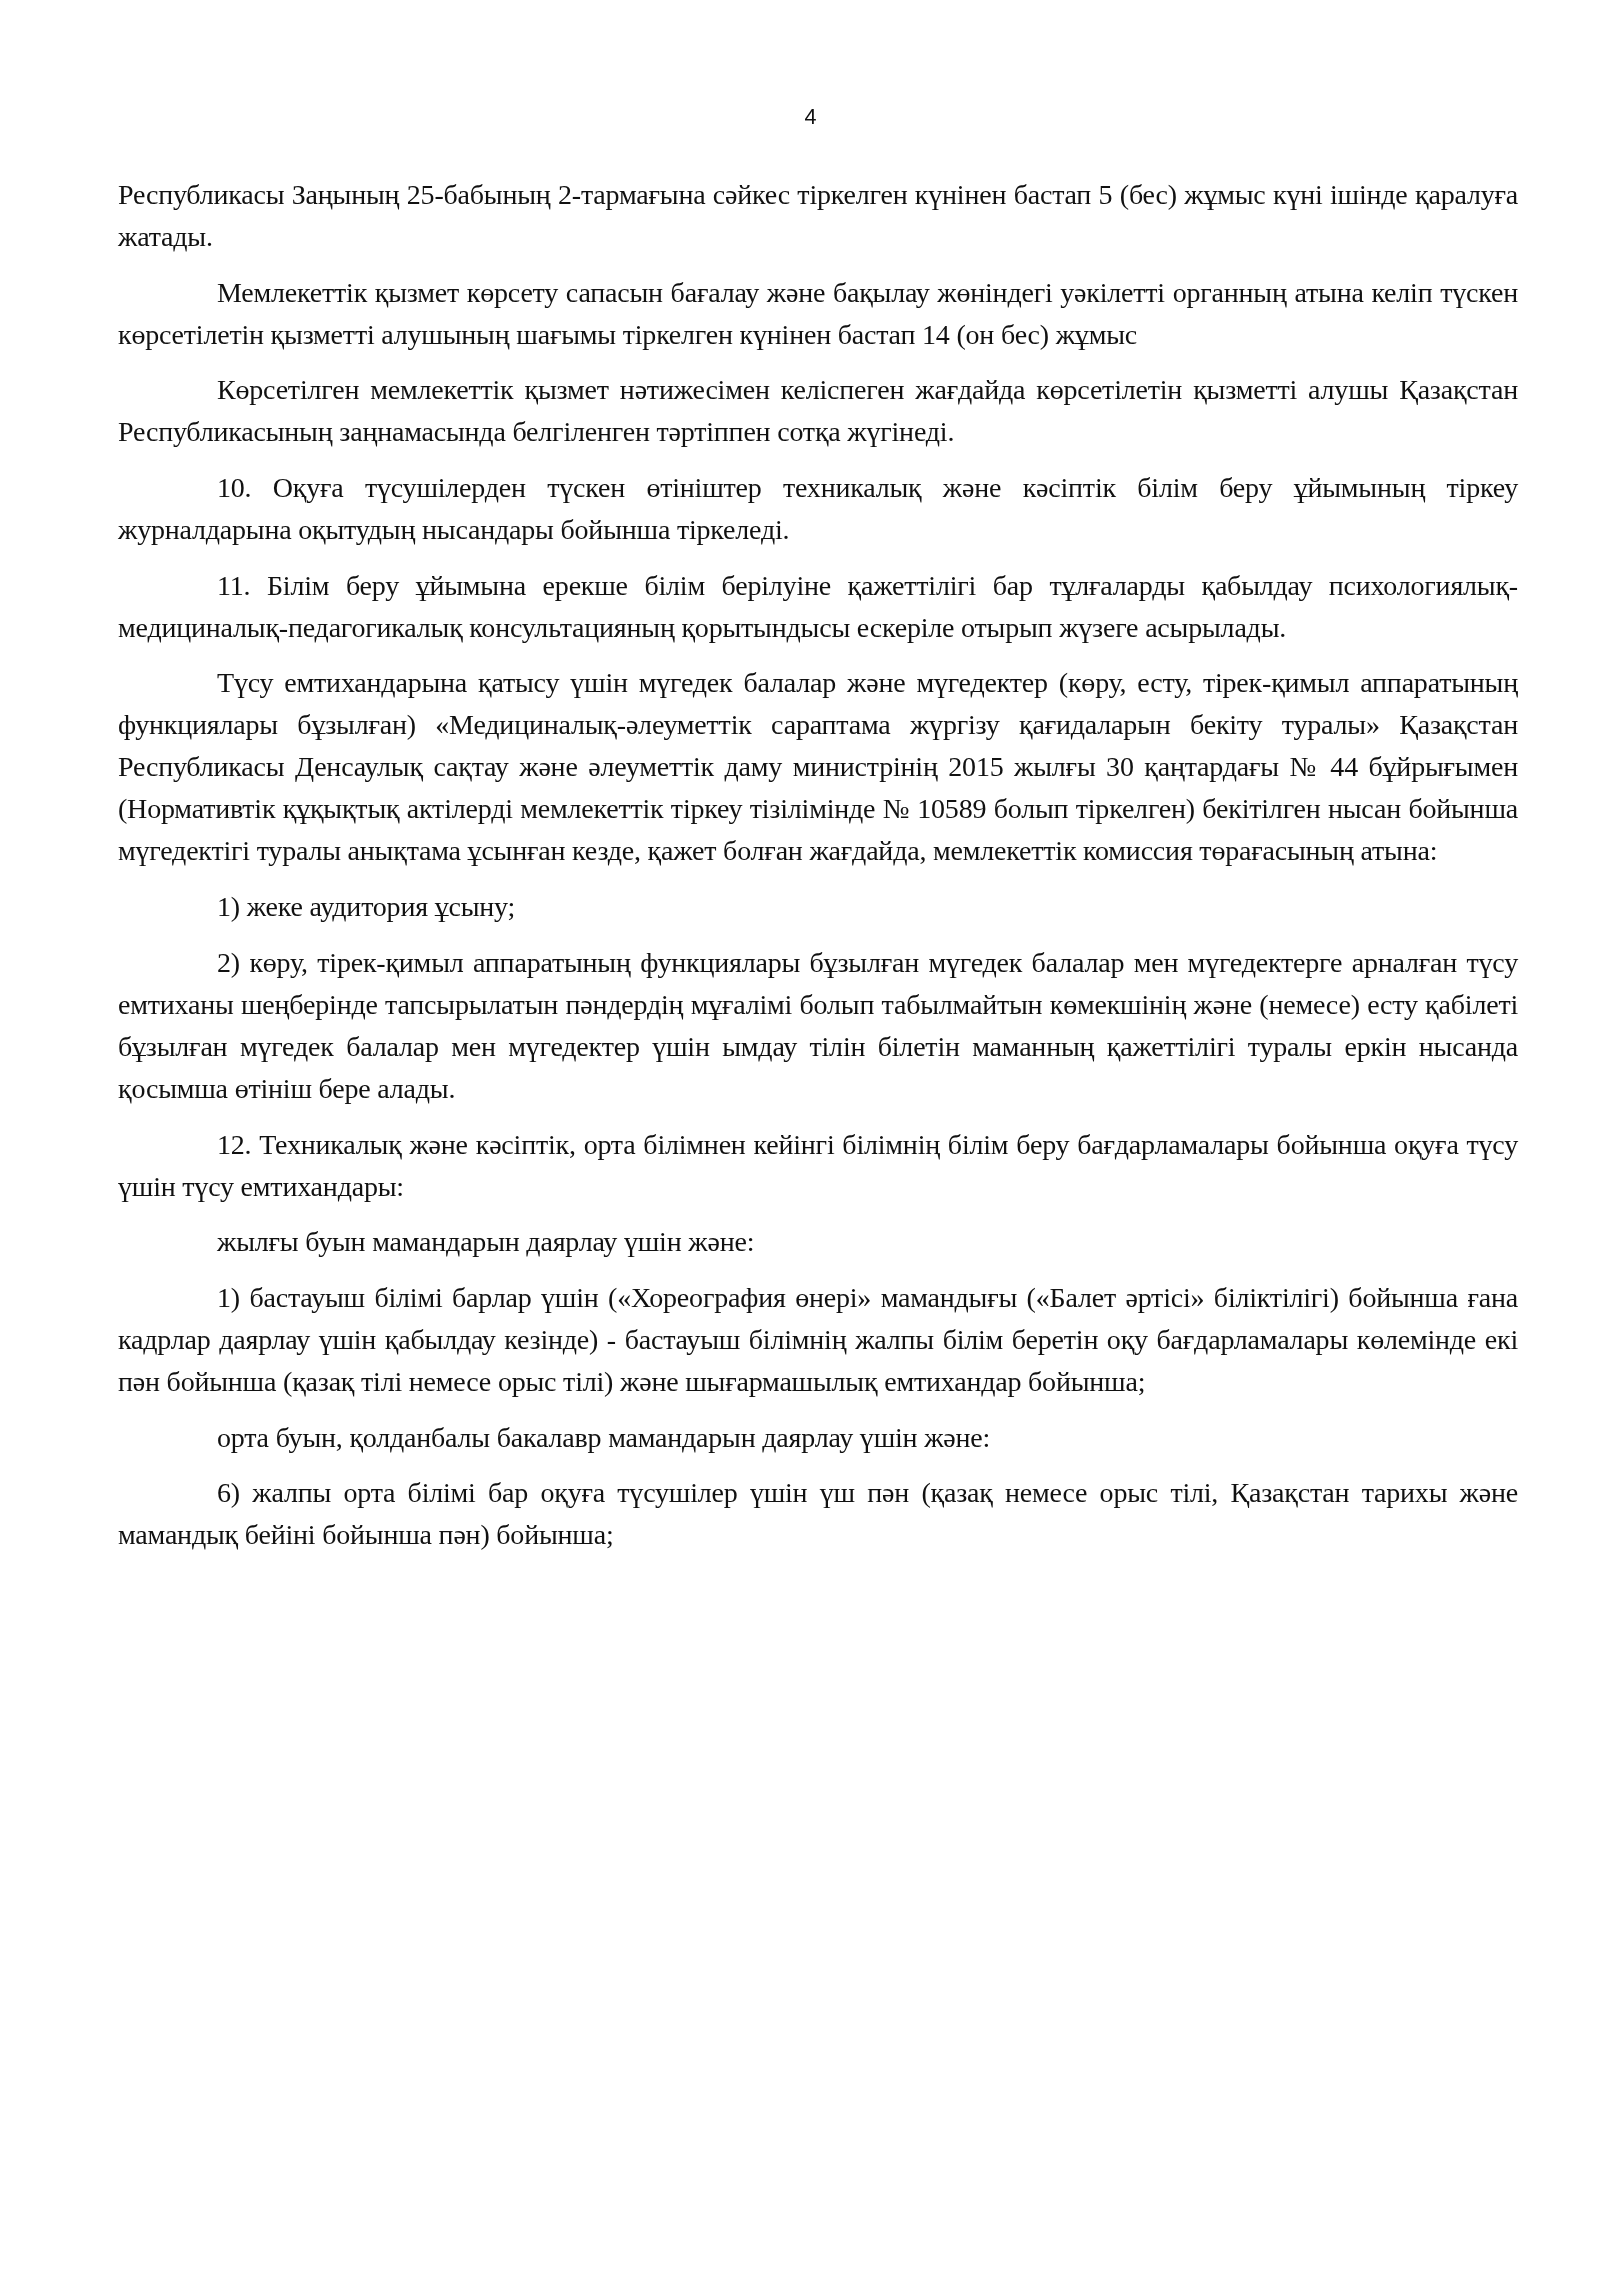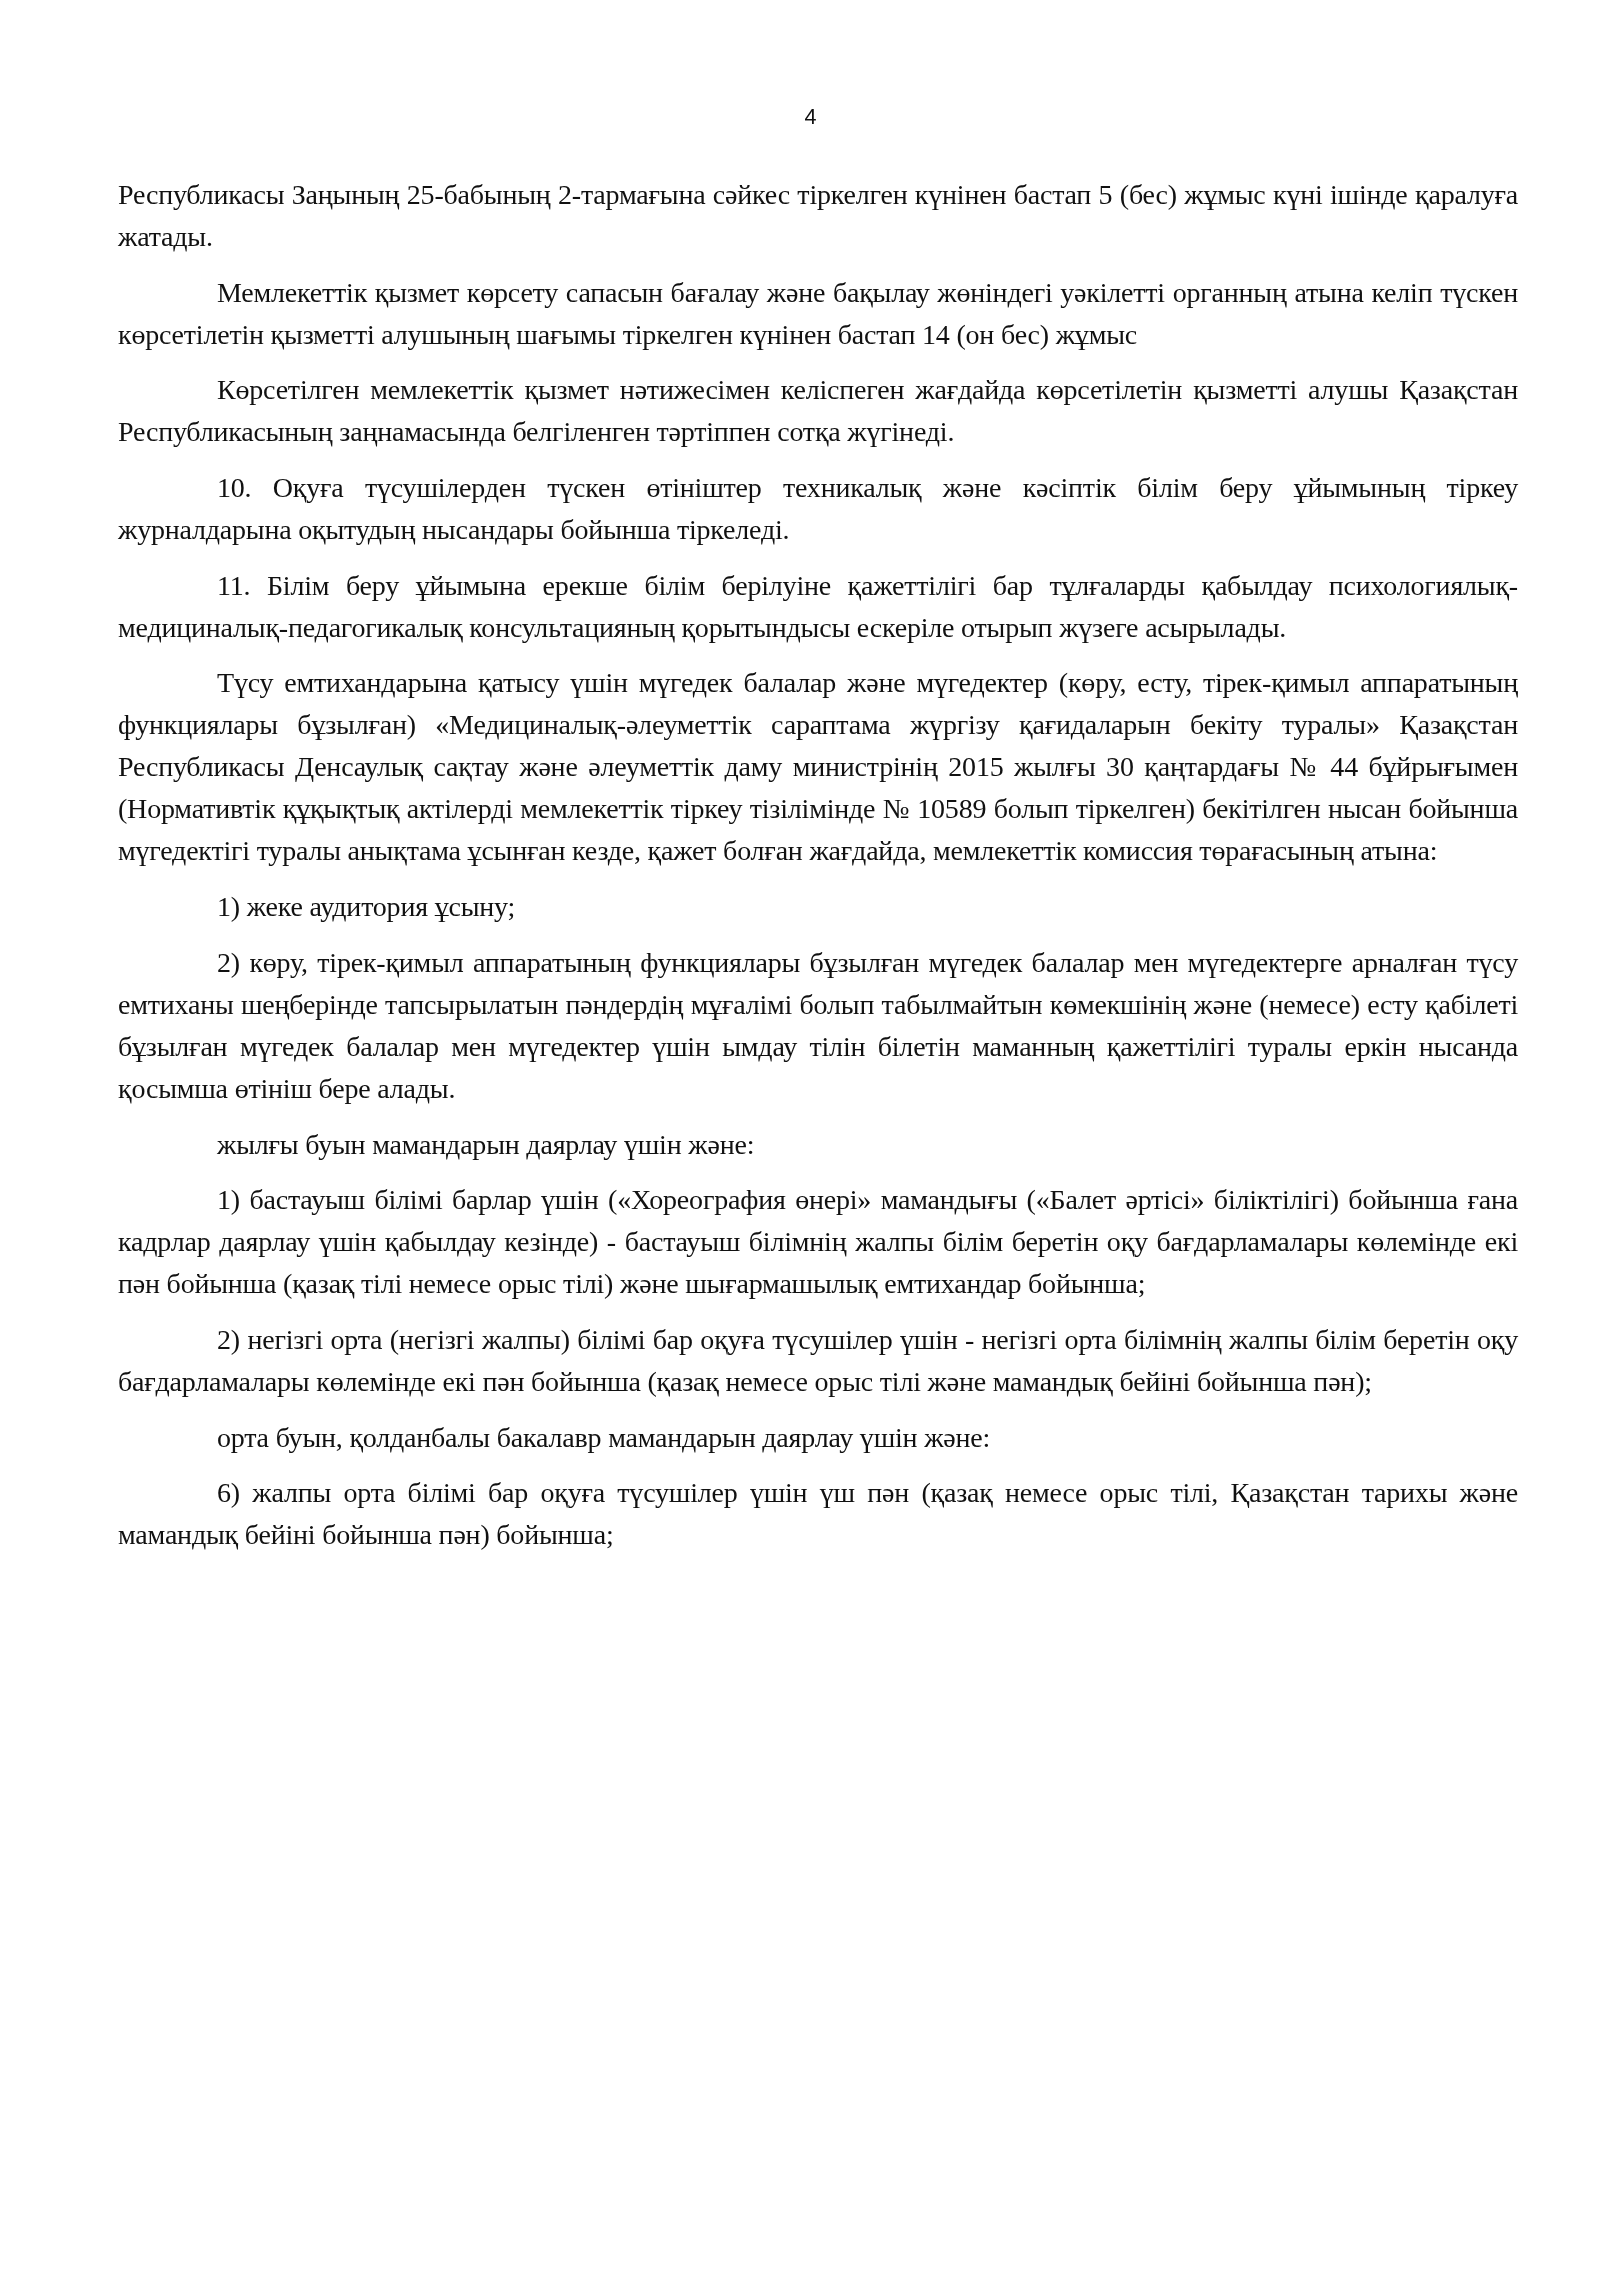--- a/index.html
+++ b/index.html
@@ -50,19 +50,19 @@
 
 <div class="content">
   <p class="para noindent">Республикасы Заңының 25-бабының 2-тармағына сәйкес тіркелген күнінен бастап 5 (бес) жұмыс күні ішінде қаралуға жатады.</p>
   <p class="para">Мемлекеттік қызмет көрсету сапасын бағалау және бақылау жөніндегі уәкілетті органның атына келіп түскен көрсетілетін қызметті алушының шағымы тіркелген күнінен бастап 14 (он бес) жұмыс</p>
   <p class="para">Көрсетілген мемлекеттік қызмет нәтижесімен келіспеген жағдайда көрсетілетін қызметті алушы Қазақстан Республикасының заңнамасында белгіленген тәртіппен сотқа жүгінеді.</p>
   <p class="para">10. Оқуға түсушілерден түскен өтініштер техникалық және кәсіптік білім беру ұйымының тіркеу журналдарына оқытудың нысандары бойынша тіркеледі.</p>
   <p class="para">11. Білім беру ұйымына ерекше білім берілуіне қажеттілігі бар тұлғаларды қабылдау психологиялық-медициналық-педагогикалық консультацияның қорытындысы ескеріле отырып жүзеге асырылады.</p>
   <p class="para">Түсу емтихандарына қатысу үшін мүгедек балалар және мүгедектер (көру, есту, тірек-қимыл аппаратының функциялары бұзылған) «Медициналық-әлеуметтік сараптама жүргізу қағидаларын бекіту туралы» Қазақстан Республикасы Денсаулық сақтау және әлеуметтік даму министрінің 2015 жылғы 30 қаңтардағы № 44 бұйрығымен (Нормативтік құқықтық актілерді мемлекеттік тіркеу тізілімінде № 10589 болып тіркелген) бекітілген нысан бойынша мүгедектігі туралы анықтама ұсынған кезде, қажет болған жағдайда, мемлекеттік комиссия төрағасының атына:</p>
   <p class="para">1) жеке аудитория ұсыну;</p>
   <p class="para">2) көру, тірек-қимыл аппаратының функциялары бұзылған мүгедек балалар мен мүгедектерге арналған түсу емтиханы шеңберінде тапсырылатын пәндердің мұғалімі болып табылмайтын көмекшінің және (немесе) есту қабілеті бұзылған мүгедек балалар мен мүгедектер үшін ымдау тілін білетін маманның қажеттілігі туралы еркін нысанда қосымша өтініш бере алады.</p>
+  <p class="para">12. Техникалық және кәсіптік, орта білімнен кейінгі білімнің білім беру бағдарламалары бойынша оқуға түсу үшін түсу емтихандары:</p>
   <p class="para">жылғы буын мамандарын даярлау үшін және:</p>
   <p class="para">1) бастауыш білімі барлар үшін («Хореография өнері» мамандығы («Балет әртісі» біліктілігі) бойынша ғана кадрлар даярлау үшін қабылдау кезінде) - бастауыш білімнің жалпы білім беретін оқу бағдарламалары көлемінде екі пән бойынша (қазақ тілі немесе орыс тілі) және шығармашылық емтихандар бойынша;</p>
-  <p class="para">2) негізгі орта (негізгі жалпы) білімі бар оқуға түсушілер үшін - негізгі орта білімнің жалпы білім беретін оқу бағдарламалары көлемінде екі пән бойынша (қазақ немесе орыс тілі және мамандық бейіні бойынша пән);</p>
   <p class="para">орта буын, қолданбалы бакалавр мамандарын даярлау үшін және:</p>
   <p class="para">6) жалпы орта білімі бар оқуға түсушілер үшін үш пән (қазақ немесе орыс тілі, Қазақстан тарихы және мамандық бейіні бойынша пән) бойынша;</p>
 </div>
 
 
 </body></html>

